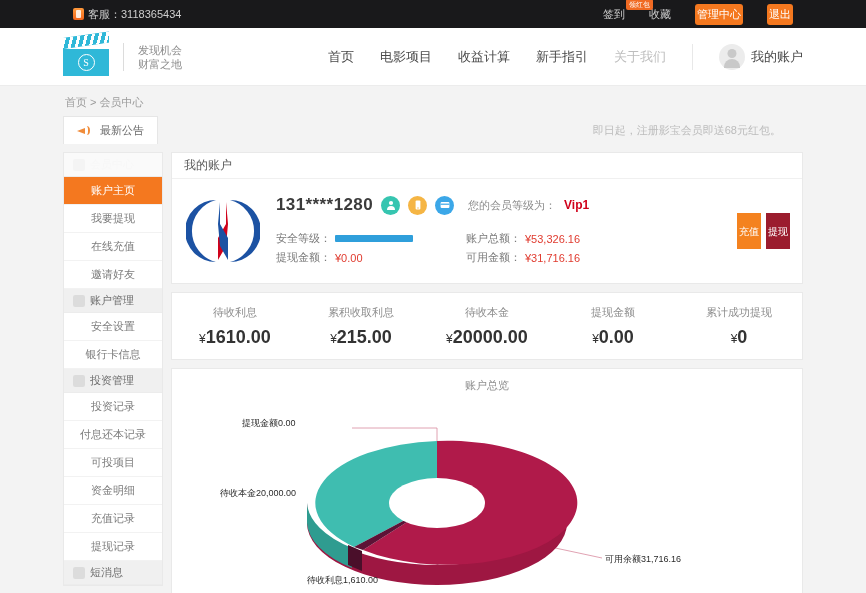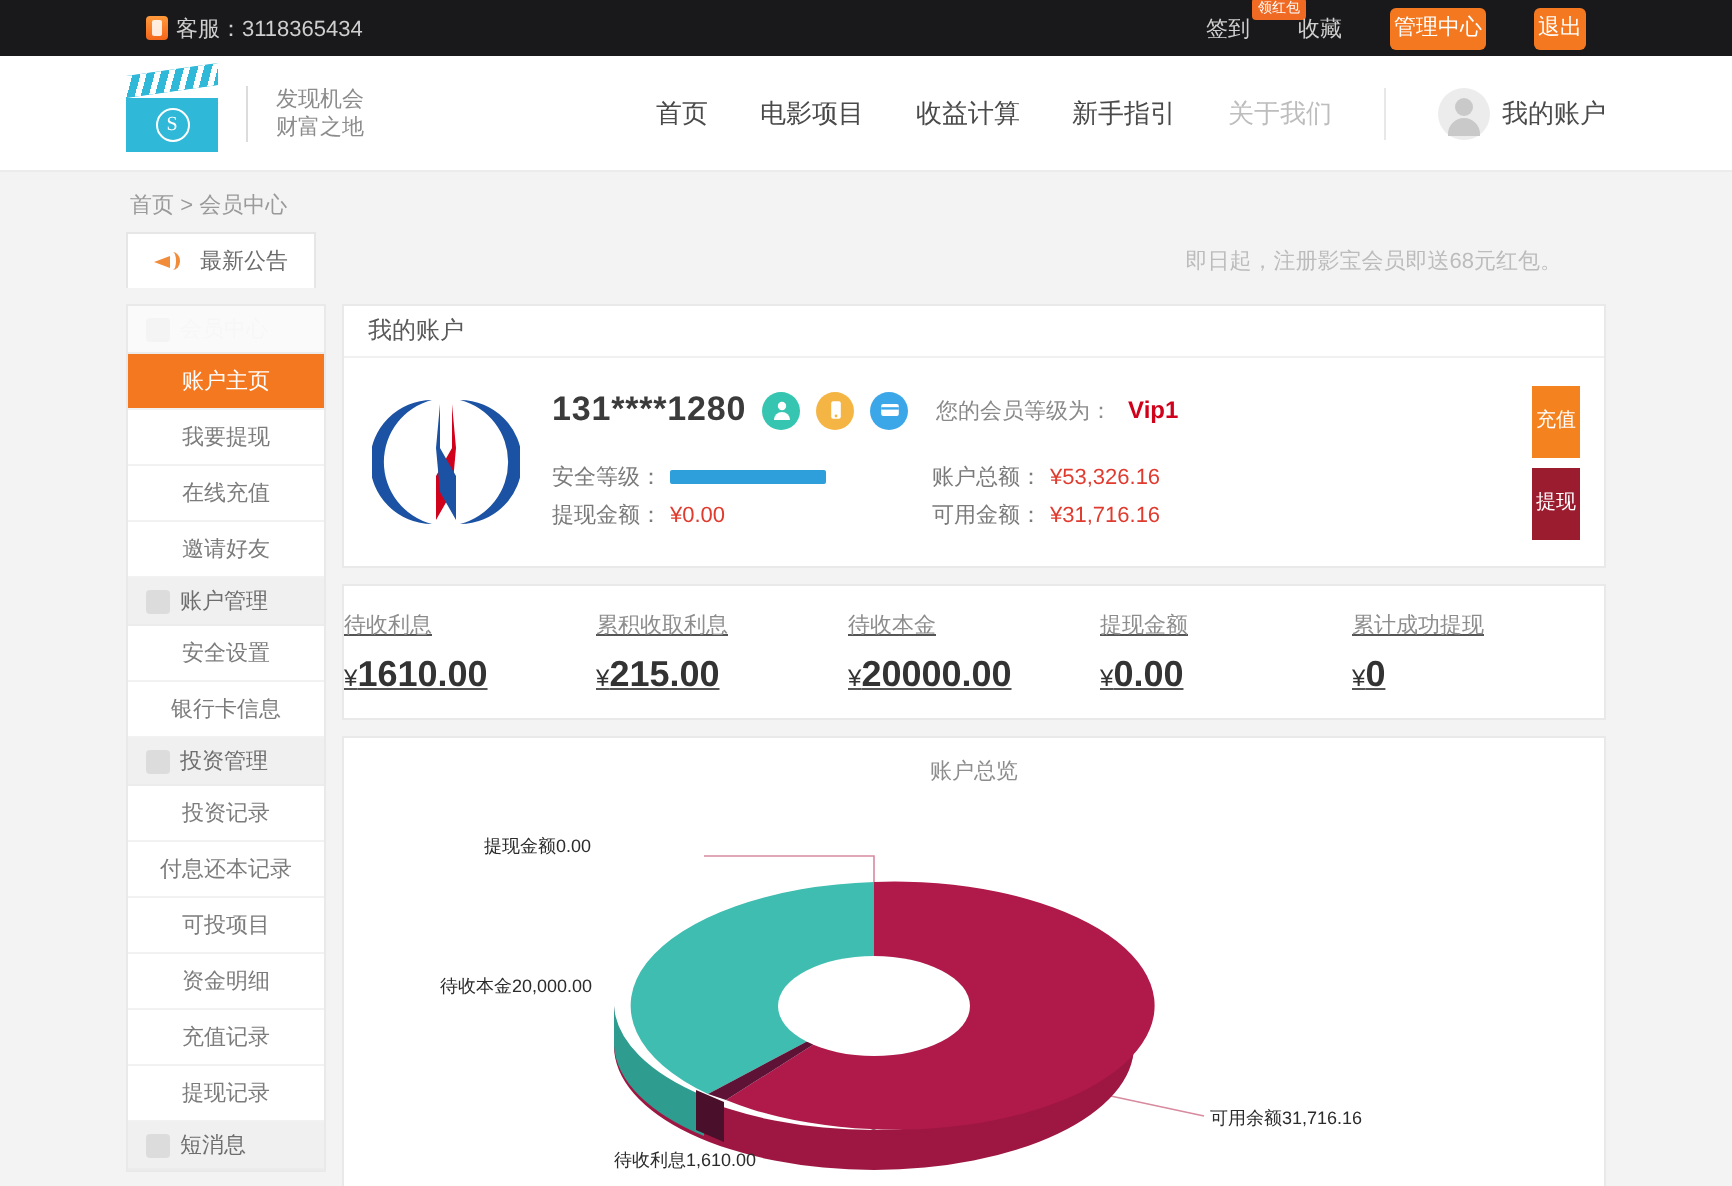--- a/index.html
+++ b/index.html
@@ -146,28 +146,28 @@
   .cbadge.orange { background:#f5b544; }
   .cbadge.blue { background:#3ba7e8; }
   .vip-text { font-size:11px; color:#8a8a8a; margin-left:6px; }
   .vip-val { color:#d0021b; font-weight:bold; }
 
   .acct-row2 { display:flex; margin-top:14px; gap:0; font-size:11px; color:#7a7a7a; }
   .acct-col { width:190px; }
   .acct-line { display:flex; align-items:center; height:19px; gap:4px; }
   .secbar { width:78px; height:7px; background:#2f9fdb; border-radius:1px; }
   .money { color:#e03b2f; }
-  .acct-actions { display:flex; gap:5px; margin-left:auto; align-self:center;flex-direction:column; }
+  .acct-actions { display:flex; gap:5px; margin-left:auto; align-self:center; }
   .act-btn { width:24px; height:36px; display:flex; align-items:center; justify-content:center;
     font-size:10px; color:#fff; cursor:pointer; line-height:11px; text-align:center; }
   .act-btn.recharge { background:#f4821f; }
   .act-btn.withdraw { background:#9b1c2e; }
 
   .stats { display:flex; height:68px; align-items:center; }
-  .stat { flex:1; text-align:left;text-decoration:underline; }
+  .stat { flex:1; text-align:center; }
   .stat-label { font-size:11px; color:#8d8d8d; margin-bottom:7px; }
   .stat-value { font-size:18px; font-weight:bold; color:#333; }
   .stat-value .yen { font-size:12px; font-weight:normal; }
 
   .chart-card { flex:1; min-height:0; position:relative; }
   .chart-title { text-align:center; font-size:11px; color:#8d8d8d; padding-top:9px; }
   .chart-area { position:relative; width:100%; height:208px; }
   .chart-area svg { display:block; margin:0 auto; }
   .clabel { font-size:9px; fill:#2b2b2b; font-family:"Liberation Sans",sans-serif; }
 </style>

